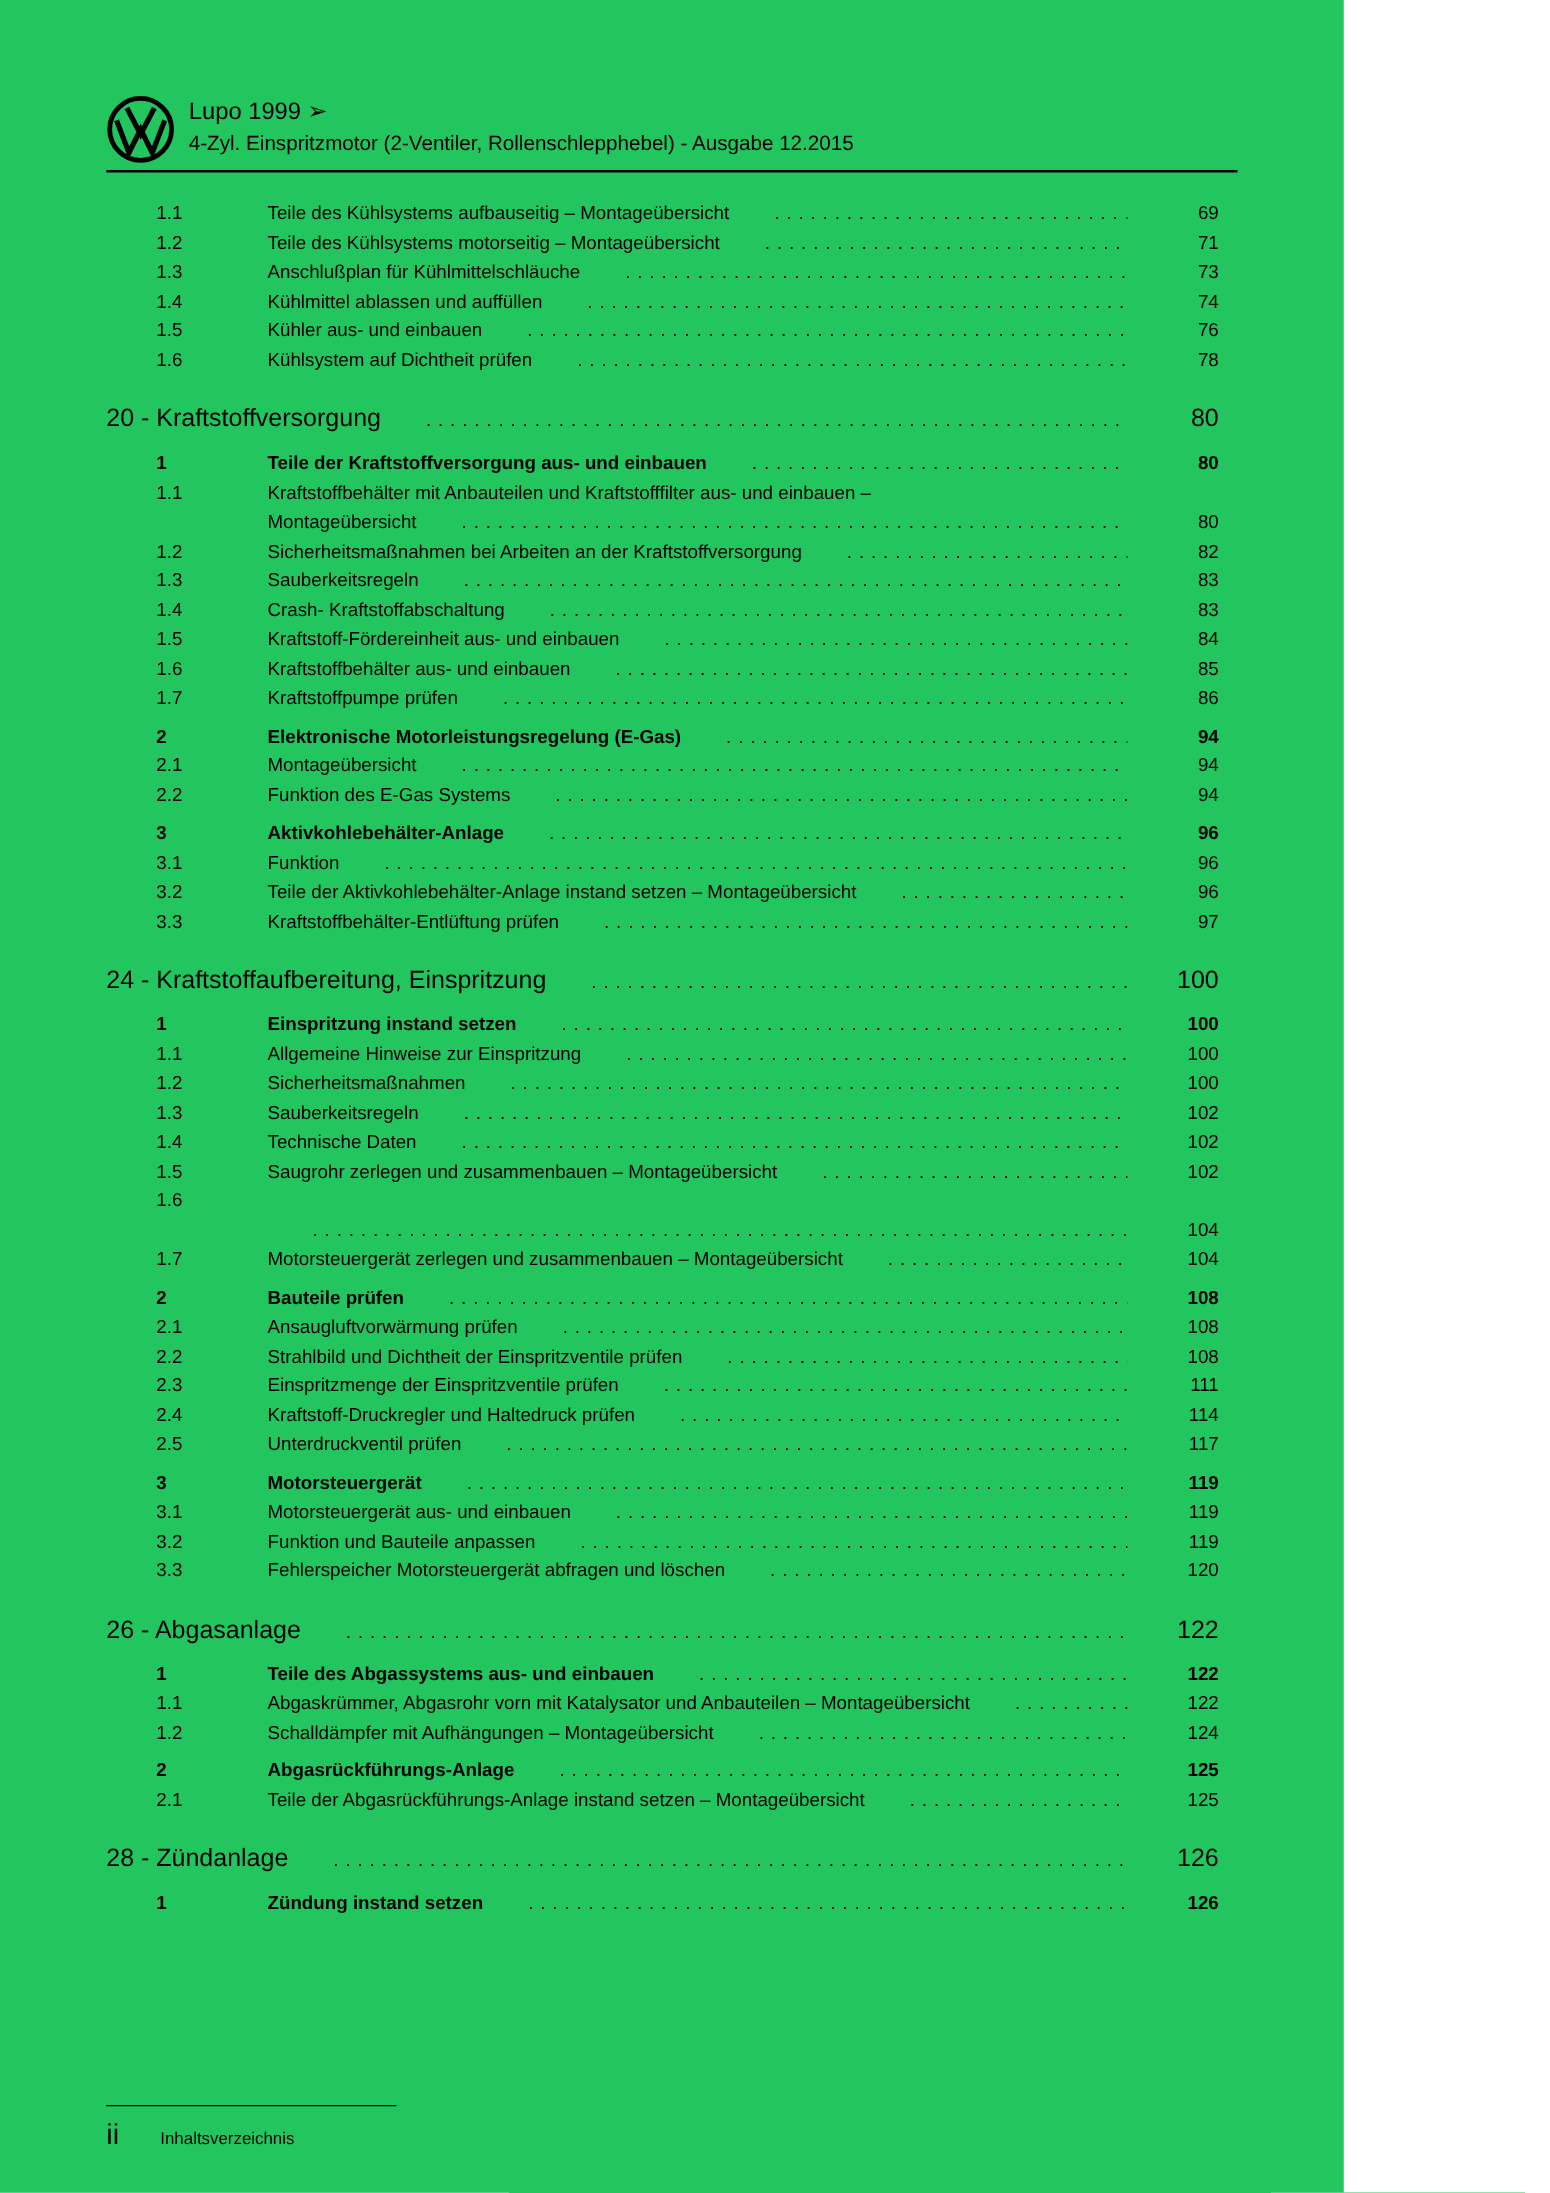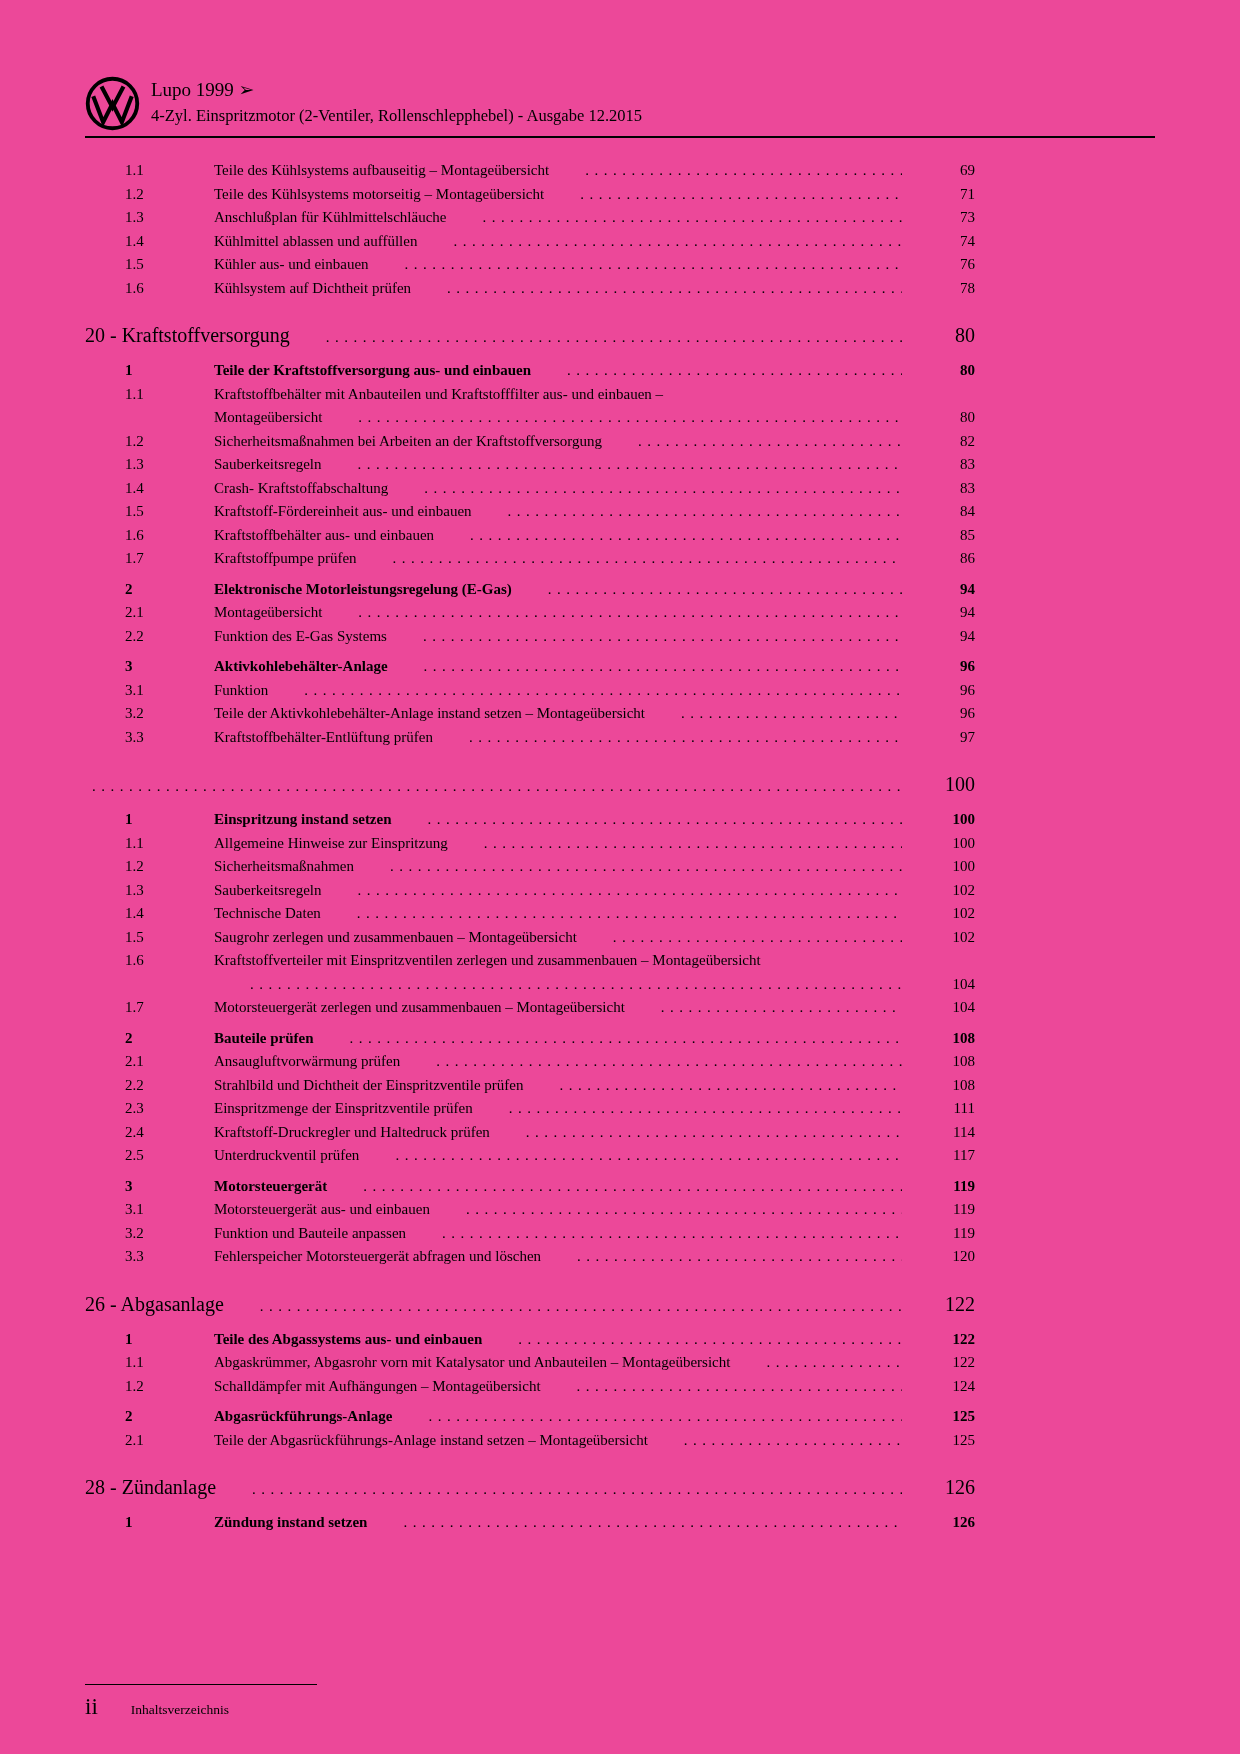--- a/index.html
+++ b/index.html
@@ -6,21 +6,21 @@
   html, body { margin: 0; padding: 0; }
   body {
     width: 1240px;
     height: 1754px;
     background: #ffffff;
     color: #000000;
     font-family: "Liberation Sans", "DejaVu Sans", sans-serif;
     position: relative;
     overflow: hidden;
   }
-  .sheet { position: relative; width: 1240px; height: 1754px; background: #ec4899; font-family: Liberation Serif, serif; }
+  .sheet { position: relative; width: 1075px; height: 1754px; background: #22c55e; }
   .content { padding: 76px 85px 0 85px; }
 
   
   .header { display: flex; align-items: flex-start; }
   .logo { width: 55px; height: 55px; flex: 0 0 auto; }
   .header-text { margin-left: 11px; padding-top: 1px; }
   .model { font-size: 19px; line-height: 26px; }
   .subtitle { font-size: 16.5px; line-height: 25px; }
   .header-rule { border: none; border-top: 2px solid #000; margin-top: 5px; }
 
@@ -249,20 +249,21 @@
         <div class="row sub">
           <div class="line">
             <span class="num">3.3</span>
             <span class="title">Kraftstoffbehälter-Entlüftung prüfen</span>
             <span class="dots"></span>
             <span class="pg">97</span>
           </div>
         </div>
         <div class="row chapter">
           <div class="line">
+            <span class="title">24 - Kraftstoffaufbereitung, Einspritzung</span>
             <span class="dots"></span>
             <span class="pg">100</span>
           </div>
         </div>
         <div class="row section">
           <div class="line">
             <span class="num">1</span>
             <span class="title">Einspritzung instand setzen</span>
             <span class="dots"></span>
             <span class="pg">100</span>
@@ -304,21 +305,20 @@
           <div class="line">
             <span class="num">1.5</span>
             <span class="title">Saugrohr zerlegen und zusammenbauen – Montageübersicht</span>
             <span class="dots"></span>
             <span class="pg">102</span>
           </div>
         </div>
         <div class="row sub">
           <div class="line">
             <span class="num">1.6</span>
-            <span class="title">Kraftstoffverteiler mit Einspritzventilen zerlegen und zusammenbauen – Montageübersicht</span>
           </div>
           <div class="line">
             <span class="num"></span>
             <span class="title"></span>
             <span class="dots"></span>
             <span class="pg">104</span>
           </div>
         </div>
         <div class="row sub">
           <div class="line">

